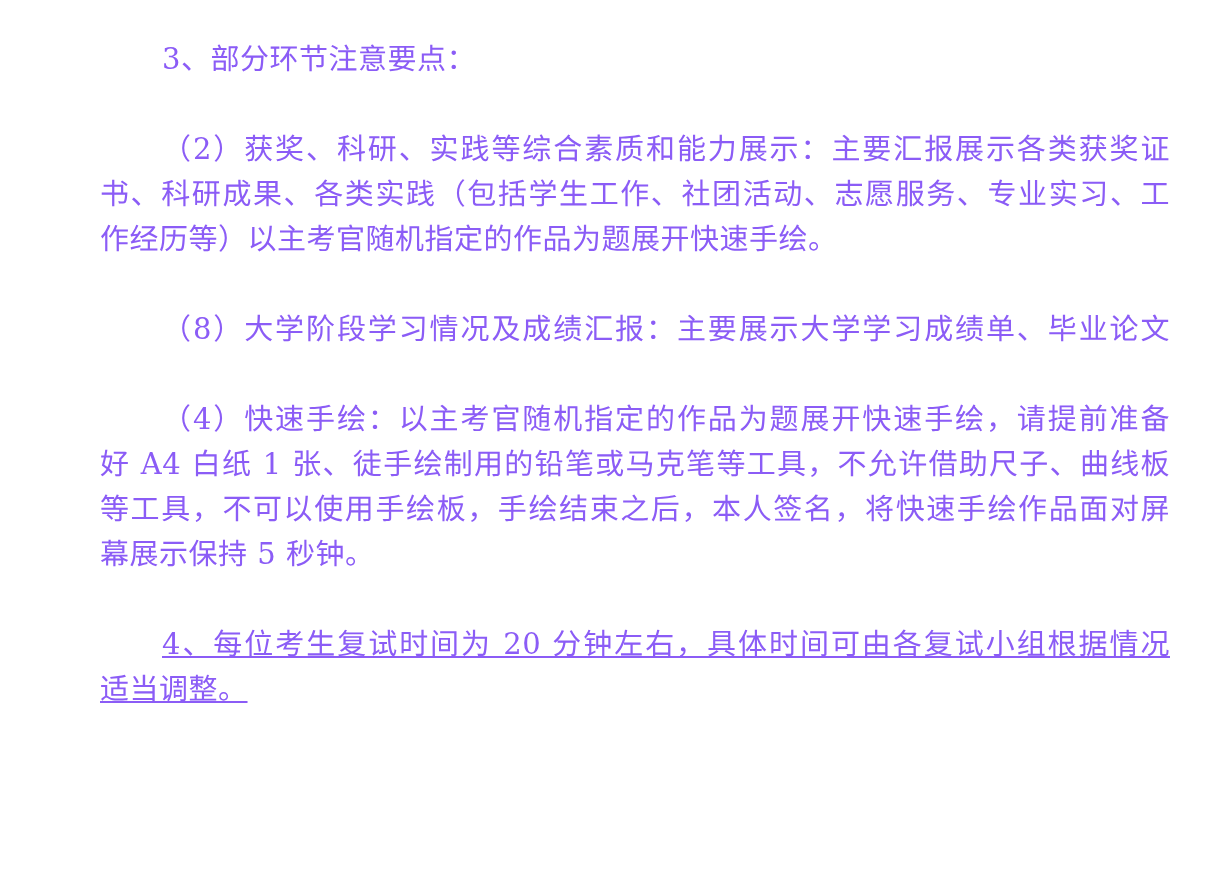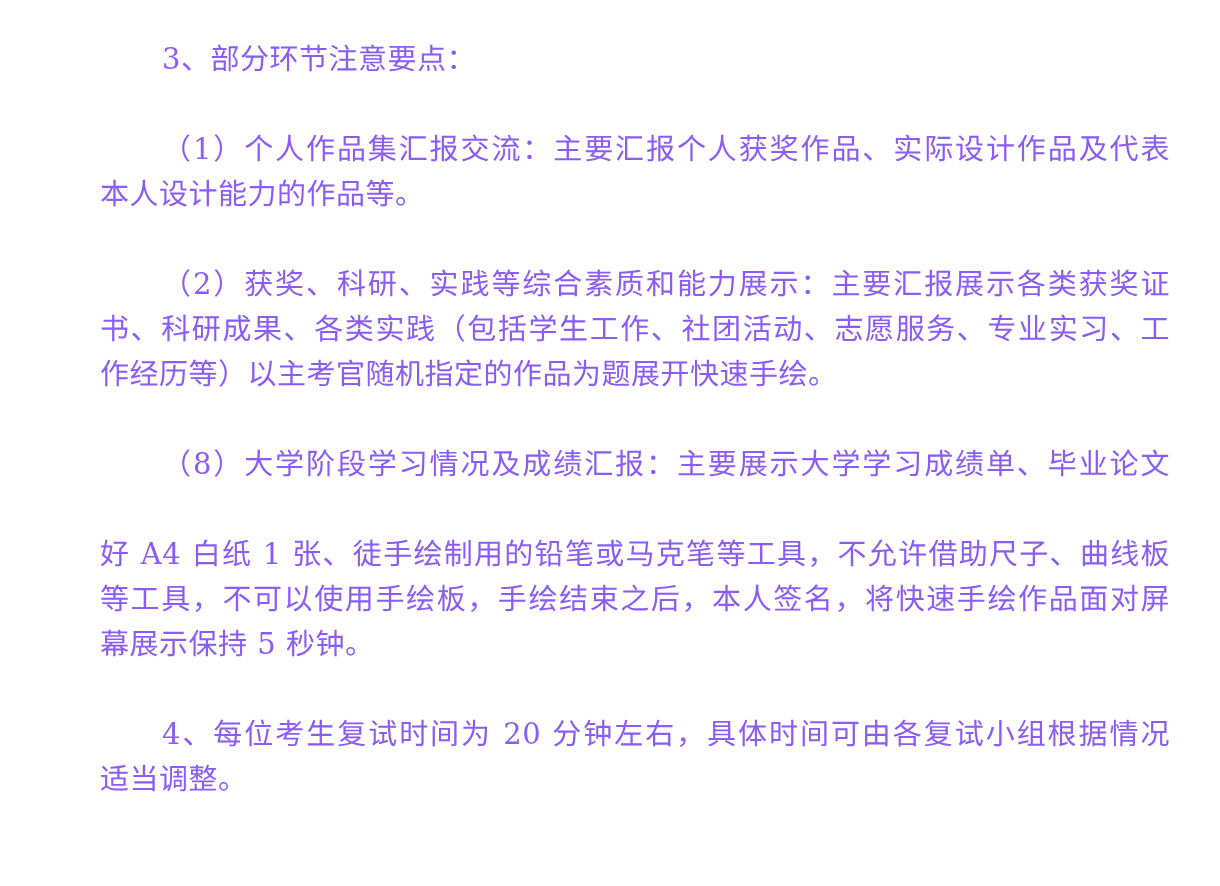--- a/index.html
+++ b/index.html
@@ -19,20 +19,21 @@
     font-family: "DejaVu Serif", "Liberation Serif", serif;
     font-size: 29px;
     margin-top: 24px;
     -webkit-font-smoothing: antialiased;
   }
   .para {
     margin: 0 0 45px 0;
   }
   .para:last-child {
     margin-bottom: 0;
+    text-decoration: underline;
   }
   .line {
     margin: 0;
     padding: 0;
     line-height: 45px;
     white-space: normal;
     letter-spacing: 0.5px;
   }
   
   .line.full {
@@ -46,36 +47,33 @@
 </style>
 </head>
 <body>
 
 <div class="page">
 
   <section class="para">
     <p class="line indent">3、部分环节注意要点：</p>
   </section>
 
-  <section class="para">
-    <p class="line indent full">（1）个人作品集汇报交流：主要汇报个人获奖作品、实际设计作品及代表</p>
-    <p class="line">本人设计能力的作品等。</p>
-  </section>
 
   <section class="para">
     <p class="line indent full">（2）获奖、科研、实践等综合素质和能力展示：主要汇报展示各类获奖证</p>
     <p class="line full">书、科研成果、各类实践（包括学生工作、社团活动、志愿服务、专业实习、工</p>
     <p class="line">作经历等）以主考官随机指定的作品为题展开快速手绘。</p>
   </section>
 
   <section class="para">
     <p class="line indent full">（8）大学阶段学习情况及成绩汇报：主要展示大学学习成绩单、毕业论文</p>
   </section>
 
   <section class="para">
+    <p class="line indent full">（4）快速手绘：以主考官随机指定的作品为题展开快速手绘，请提前准备</p>
     <p class="line full">好 A4 白纸 1 张、徒手绘制用的铅笔或马克笔等工具，不允许借助尺子、曲线板</p>
     <p class="line full">等工具，不可以使用手绘板，手绘结束之后，本人签名，将快速手绘作品面对屏</p>
     <p class="line">幕展示保持 5 秒钟。</p>
   </section>
 
   <section class="para">
     <p class="line indent full">4、每位考生复试时间为 20 分钟左右，具体时间可由各复试小组根据情况</p>
     <p class="line">适当调整。</p>
   </section>
 

